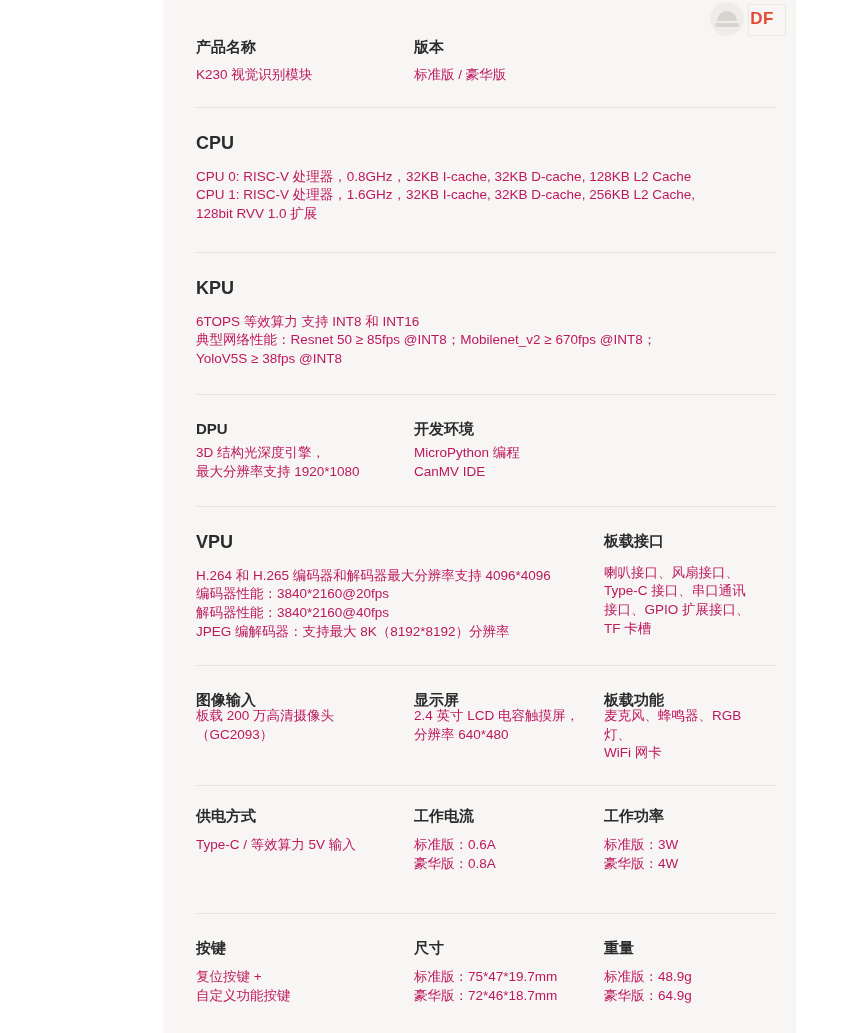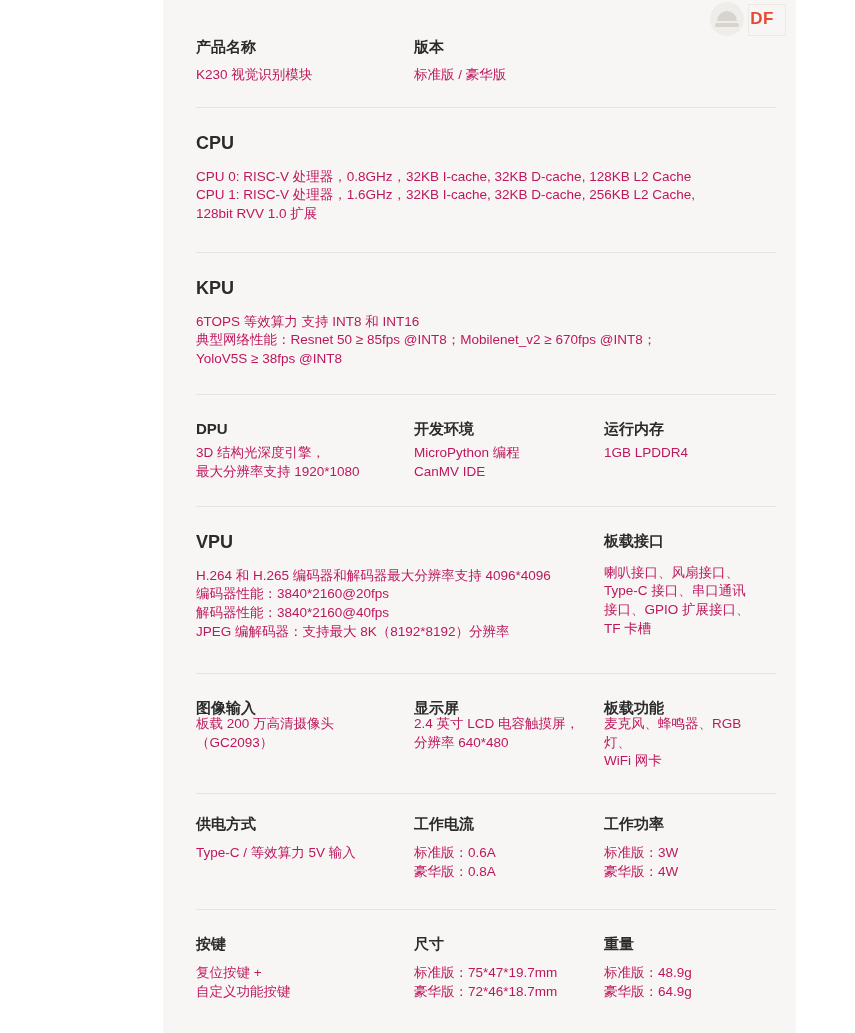--- a/index.html
+++ b/index.html
@@ -126,26 +126,26 @@
 
   
   #row-product { padding-top: 32px; padding-bottom: 22px; }
   #row-product .h-sm { margin-bottom: 12px; }
   #row-cpu { padding-top: 26px; padding-bottom: 28px; }
   #row-cpu .h-lg { margin-bottom: 16px; }
   #row-kpu { padding-top: 26px; padding-bottom: 26px; }
   #row-kpu .h-lg { margin-bottom: 16px; }
   #row-dpu { padding-top: 26px; padding-bottom: 24px; }
   #row-dpu .h-sm { margin-bottom: 8px; }
-  #row-vpu { padding-top: 26px; padding-bottom: 32px; }
+  #row-vpu { padding-top: 26px; padding-bottom: 24px; }
   #row-vpu .h-lg { margin-bottom: 16px; }
   #row-vpu .h-sm { margin-bottom: 16px; }
   #row-image { padding-top: 26px; padding-bottom: 22px; }
   #row-image .h-sm { }
-  #row-power { padding-top: 22px; padding-bottom: 28px; }
+  #row-power { padding-top: 22px; padding-bottom: 40px; }
   #row-power .h-sm { margin-bottom: 13px; }
   #row-key { padding-top: 26px; padding-bottom: 10px; }
   #row-key .h-sm { margin-bottom: 13px; }
 </style>
 </head>
 <body>
 
 <div class="side-left"></div>
 <div class="side-right"></div>
 
@@ -191,24 +191,20 @@
     <div class="row" id="row-dpu">
       <div class="col c1">
         <div class="h-sm">DPU</div>
         <div class="body-txt">3D 结构光深度引擎，
 最大分辨率支持 1920*1080</div>
       </div>
       <div class="col c2">
         <div class="h-sm">开发环境</div>
         <div class="body-txt">MicroPython 编程
 CanMV IDE</div>
-      </div>
-      <div class="col c3">
-        <div class="h-sm">运行内存</div>
-        <div class="body-txt">1GB LPDDR4</div>
       </div>
     </div>
 
     <div class="row" id="row-vpu">
       <div class="col wide">
         <div class="h-lg">VPU</div>
         <div class="body-txt">H.264 和 H.265 编码器和解码器最大分辨率支持 4096*4096
 编码器性能：3840*2160@20fps
 解码器性能：3840*2160@40fps
 JPEG 编解码器：支持最大 8K（8192*8192）分辨率</div>

